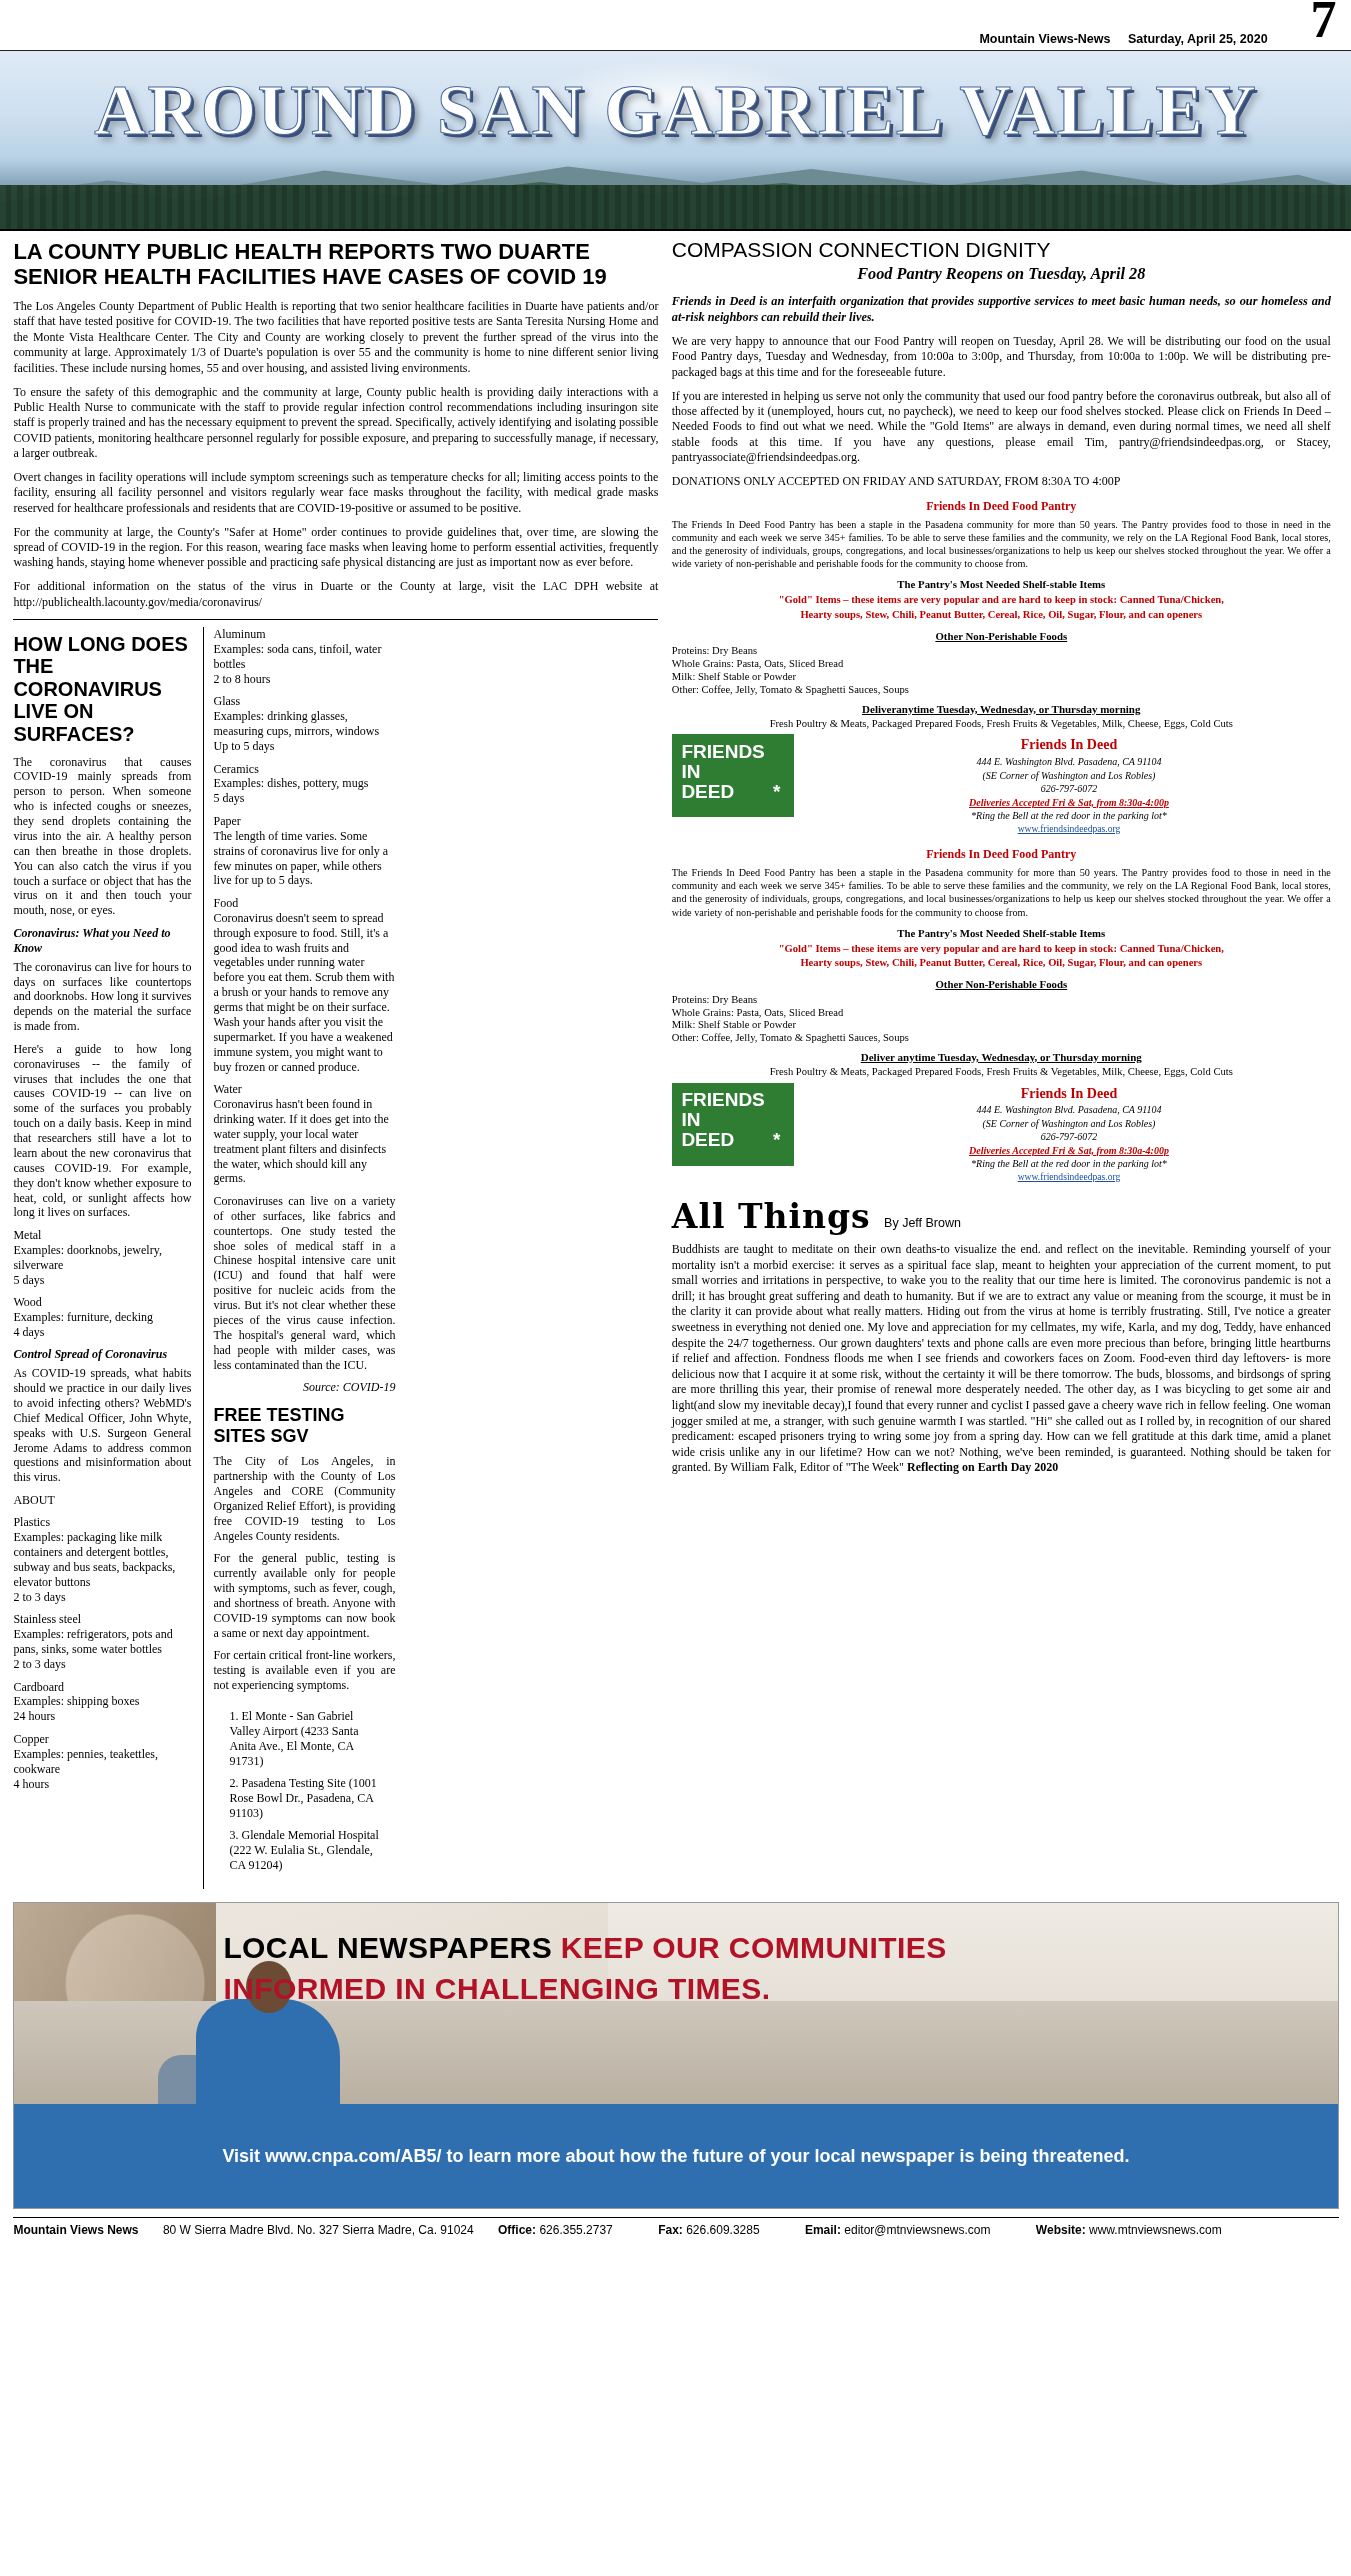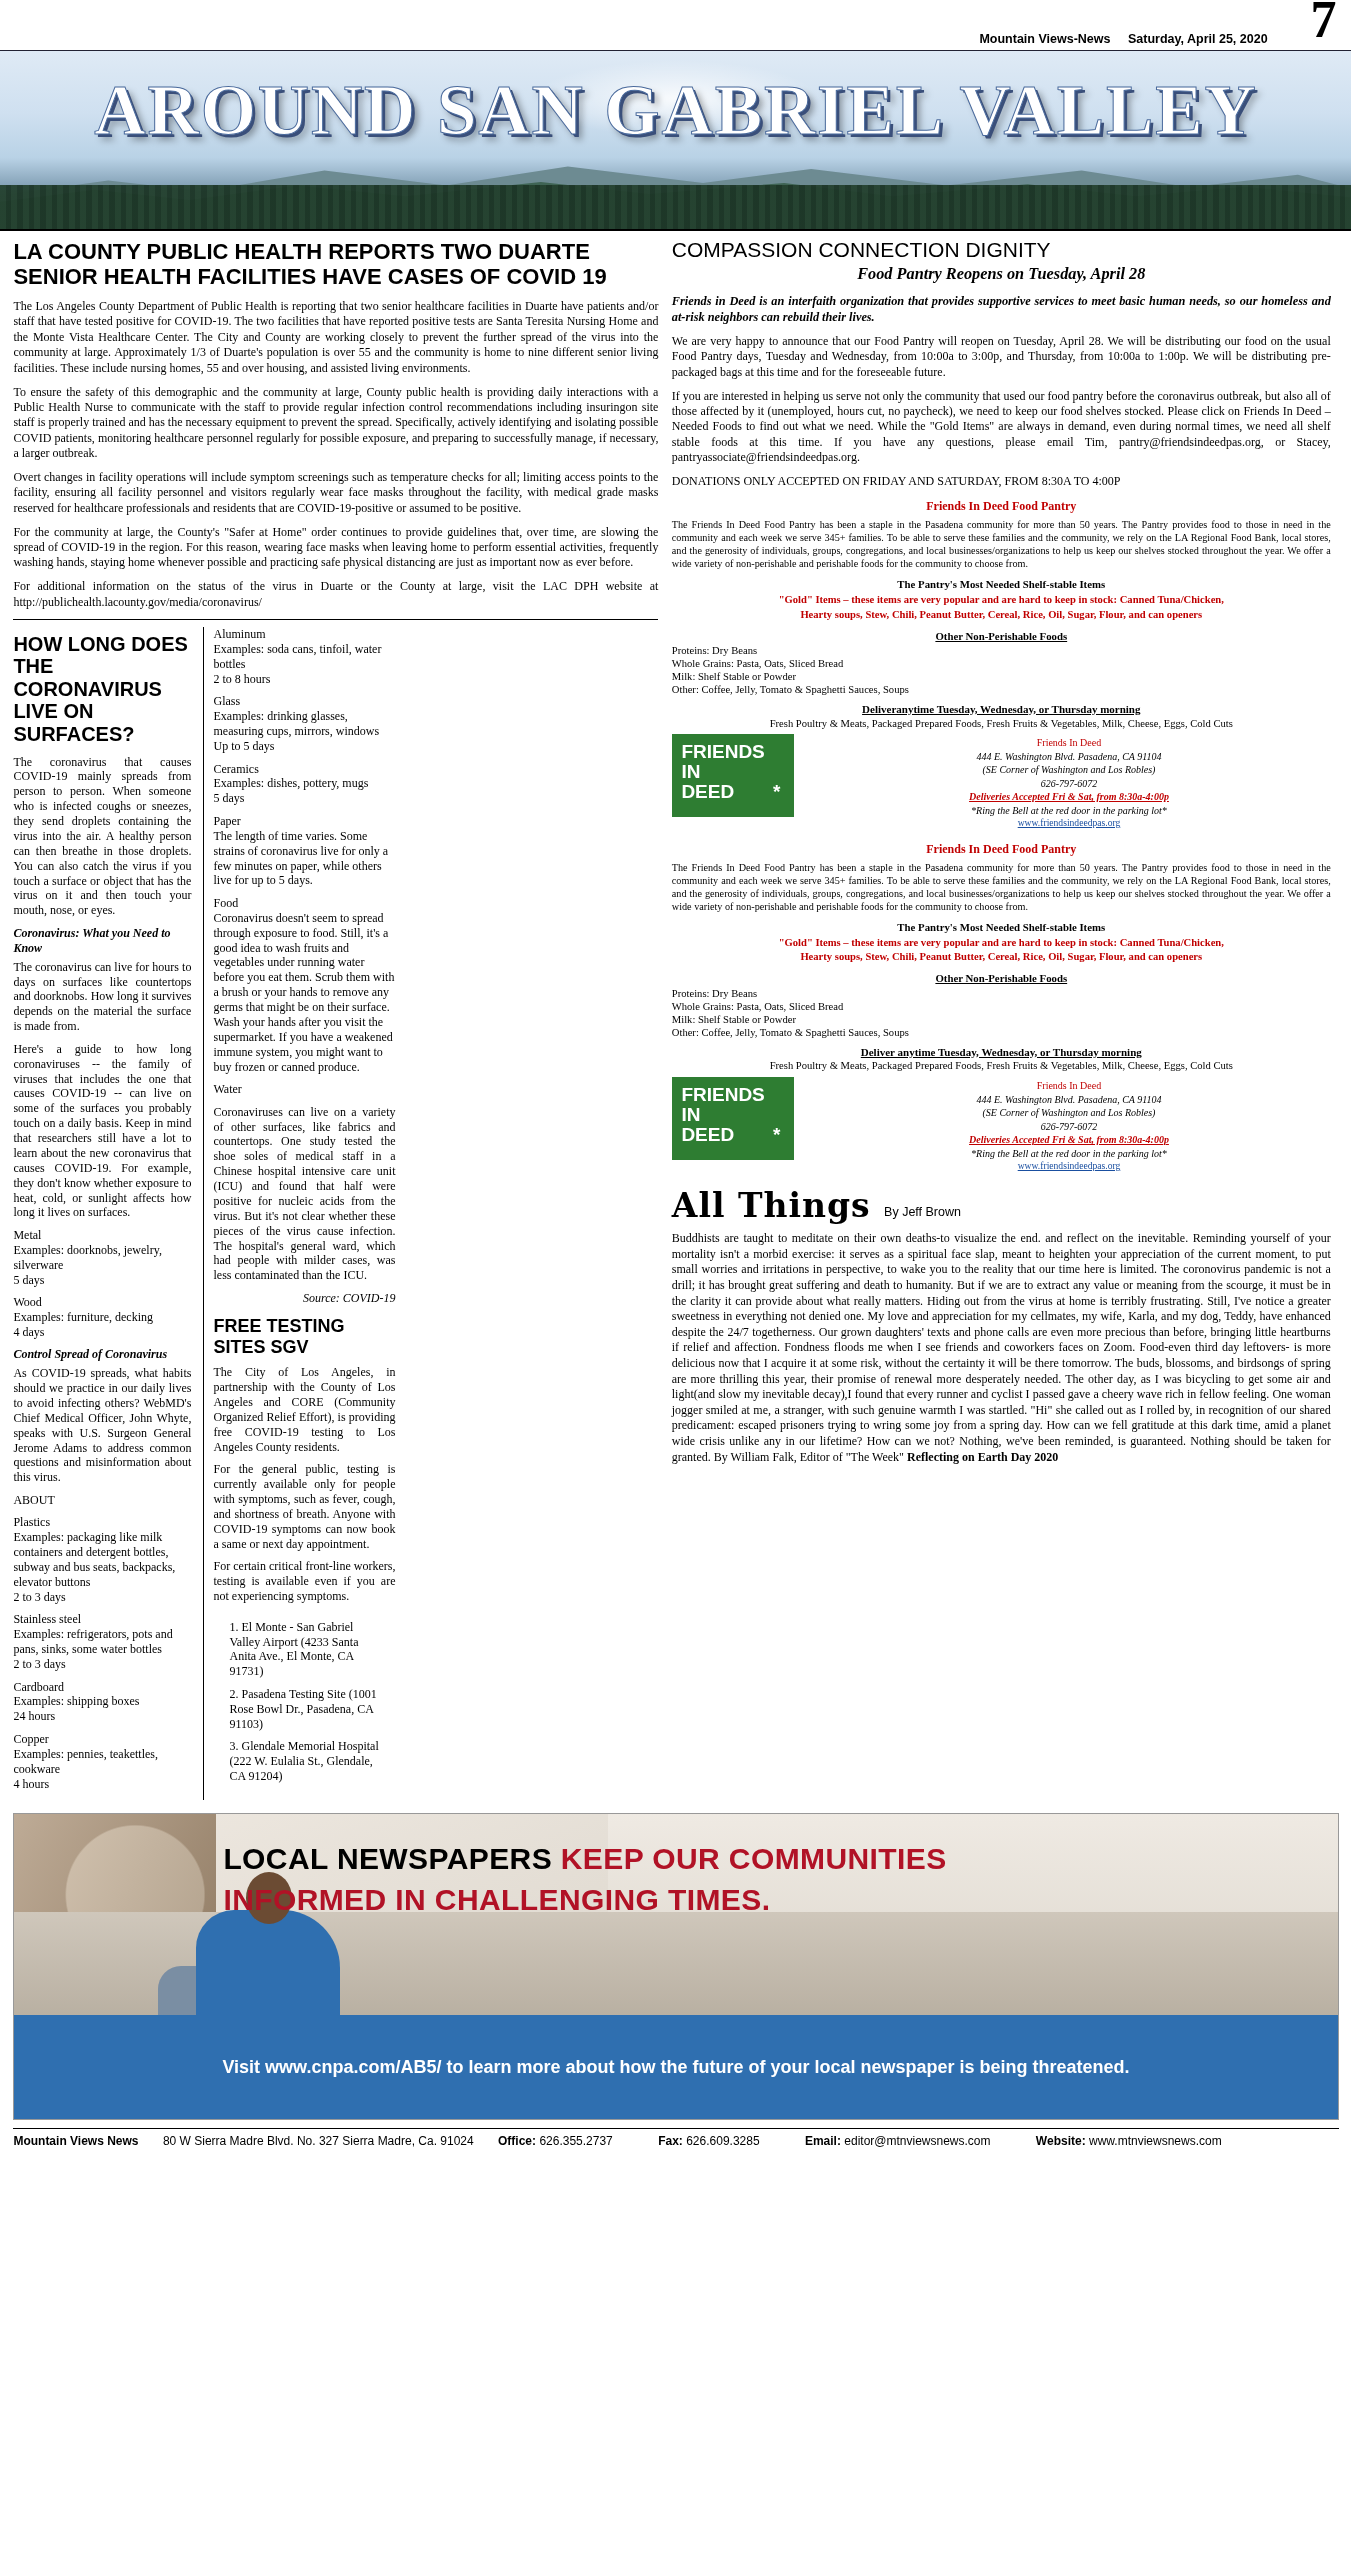--- a/index.html
+++ b/index.html
@@ -122,21 +122,21 @@
 
   .fid{display:flex; align-items:flex-start; gap:13.4px; margin:5.8px 0 11.5px 0;}
   .fid-logo{
     width:122px; height:83px; background:#2e7d32; color:#fff;
     font-family:"Liberation Sans", sans-serif; font-weight:bold;
     font-size:19px; line-height:1.05; padding:7.7px 7.7px 0 9.6px; box-sizing:border-box;
     position:relative;
   }
   .fid-logo .star{position:absolute; right:13.4px; bottom:15.4px; font-size:19px;}
   .fid-text{flex:1; text-align:center; font-size:10px; line-height:1.35; padding-top:1.9px;}
-  .fid-text .n{color:#c00000; font-weight:normal; font-size:10px;}
+  .fid-text .n{color:#c00000; font-weight:bold; font-size:14px;}
   .fid-text .it{font-style:italic;}
   .fid-text .red-u{color:#c00000; font-weight:bold; text-decoration:underline; font-style:italic;}
   .fid-text .link{color:#1a4fa0; text-decoration:underline; font-size:9.6px;}
 
   
   .allthings-head{display:flex; align-items:flex-end; gap:13.4px; margin:13.4px 0 5.8px;}
   .allthings-title{
     font-family:"DejaVu Serif", serif;
     font-size:33px; font-weight:bold; letter-spacing:1px;
   }
@@ -298,20 +298,21 @@
             <div class="blk">
               <div>Paper</div>
               <div>The length of time varies. Some strains of coronavirus live for only a few minutes on paper, while others live for up to 5 days.</div>
             </div>
             <div class="blk">
               <div>Food</div>
               <div>Coronavirus doesn't seem to spread through exposure to food. Still, it's a good idea to wash fruits and vegetables under running water before you eat them. Scrub them with a brush or your hands to remove any germs that might be on their surface. Wash your hands after you visit the supermarket. If you have a weakened immune system, you might want to buy frozen or canned produce.</div>
             </div>
             <div class="blk">
               <div>Water</div>
+              <div>Coronavirus hasn't been found in drinking water. If it does get into the water supply, your local water treatment plant filters and disinfects the water, which should kill any germs.</div>
             </div>
             <p class="blk">Coronaviruses can live on a variety of other surfaces, like fabrics and countertops. One study tested the shoe soles of medical staff in a Chinese hospital intensive care unit (ICU) and found that half were positive for nucleic acids from the virus. But it's not clear whether these pieces of the virus cause infection. The hospital's general ward, which had people with milder cases, was less contaminated than the ICU.</p>
             <div class="src">Source:  COVID-19</div>
 
             <h3 class="free">FREE TESTING SITES  SGV</h3>
             <p class="blk">The City of Los Angeles, in partnership with the County of Los Angeles and CORE (Community Organized Relief Effort), is providing free COVID-19 testing to Los Angeles County residents.</p>
             <p class="blk">For the general public, testing is currently available only for people with symptoms, such as fever, cough, and shortness of breath. Anyone with COVID-19 symptoms can now book a same or next day appointment.</p>
             <p class="blk">For certain critical front-line workers, testing is available even if you are not experiencing symptoms.</p>
             <ul class="plain">
               <li class="blk">1.	El Monte - San Gabriel Valley Airport (4233 Santa Anita Ave., El Monte, CA 91731)</li>

